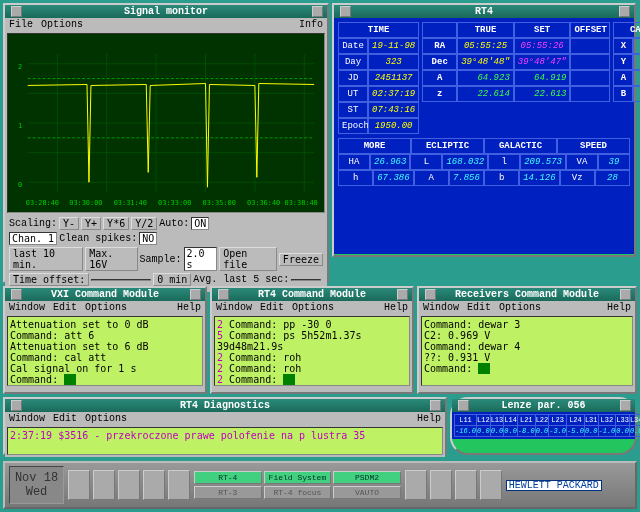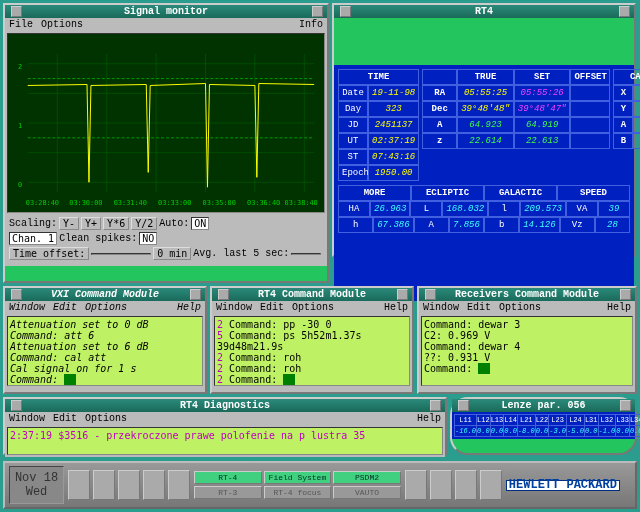--- a/index.html
+++ b/index.html
@@ -16,37 +16,37 @@
 #sigmon { left: 3px; top: 3px; width: 326px; height: 280px; }
 #sigmon .plot { background: #003300; border: 1px inset #888; height: 180px; position: relative; }
 #sigmon .plot svg { width: 100%; height: 100%; }
 #sigmon .controls { padding: 2px; font-size: 10px; }
 #sigmon .row { display: flex; gap: 2px; align-items: center; margin: 2px 0; }
 #sigmon .btn { background: #bbb; border: 1px outset #ddd; padding: 0 3px; font-size: 10px; font-family: monospace; }
 #sigmon .inp { background: #fff; border: 1px inset #888; padding: 0 2px; font-family: monospace; font-size: 10px; }
 
 
 #rt4 { left: 332px; top: 3px; width: 304px; height: 254px; }
-#rt4 .content { background: #0020c0; padding: 4px; height: calc(100% - 14px); color: #fff; font-size: 9px; margin-top: 47px; }
+#rt4 .content { background: #0020c0; padding: 4px; height: calc(100% - 14px); color: #fff; font-size: 9px; }
 .cell { border: 1px solid #4060e0; padding: 2px 3px; text-align: center; font-size: 9px; }
 .hdr { font-weight: bold; }
 .yel { color: #ffff00; font-style: italic; }
 .mag { color: #ff40ff; font-style: italic; }
-.grn { color: #40ff40; font-style: italic; }
+.grn { color: #40ff40; font-style: italic; text-align: right; }
 .cyn { color: #40ffff; font-style: italic; }
 #rt4 .toprow { display: flex; gap: 3px; margin-bottom: 4px; }
 #rt4 .timebox { flex: 0 0 76px; }
 #rt4 .coordbox { flex: 1; }
 #rt4 .cassbox { flex: 0 0 60px; }
 #rt4 .botrow { display: flex; gap: 0; }
 
 
 .cmdmod { background: #bbb; }
 .cmdmod .term { background: #bef264; border: 1px inset #888; padding: 2px; font-family: monospace; font-size: 10px; height: 70px; overflow: hidden; }
-#vxi { left: 3px; top: 286px; width: 204px; height: 108px; font-style: italic; }
+#vxi { left: 3px; top: 286px; width: 204px; height: 108px; }
 #rt4cmd { left: 210px; top: 286px; width: 204px; height: 108px; }
 #rcvcmd { left: 417px; top: 286px; width: 220px; height: 108px; }
 .mag2 { color: #c000c0; }
 
 
 #diag { left: 3px; top: 397px; width: 444px; height: 58px; }
 #diag .term { height: 28px; }
 
 
 #lenze { left: 450px; top: 397px; width: 187px; height: 58px; border-radius: 18px; }
@@ -55,21 +55,21 @@
 #lenze td { border: 1px solid #4060e0; color: #fff; text-align: center; font-size: 7px; padding: 1px 0; }
 #lenze .v { color: #40ffff; font-style: italic; }
 
 
 #taskbar { position: absolute; left: 3px; bottom: 3px; width: 634px; height: 48px; background: linear-gradient(#999, #777); border: 2px outset #bbb; display: flex; align-items: center; padding: 2px 4px; gap: 4px; }
 #taskbar .clock { width: 55px; height: 38px; background: #888; border: 1px inset #999; font-size: 12px; color: #333; display: flex; flex-direction: column; align-items: center; justify-content: center; }
 #taskbar .icon { width: 22px; height: 30px; background: #aaa; border: 1px outset #ccc; }
 #taskbar .tbutton { padding: 1px 4px; font-size: 8px; border: 1px outset #ccc; min-width: 48px; text-align: center; }
 #taskbar .grn2 { background: #40d080; color: #003020; }
 #taskbar .gry { background: #999; color: #555; }
-#hp { background: #fff; color: #0040a0; font-size: 12px; padding: 1px 2px; font-weight: bold; border: 1px solid #003080; line-height: 7px; }
+#hp { background: #fff; color: #0040a0; font-size: 10px; padding: 1px 2px; font-weight: normal; border: 1px solid #003080; line-height: 7px; }
 .is { display: flex; gap: 3px; }
 </style>
 </head>
 <body>
 
 <div id="sigmon" class="window">
   <div class="titlebar">
       <span class="tbtn"></span>
       <span class="t">Signal monitor</span>
       <span class="tbtn"></span>
@@ -124,20 +124,28 @@
         <span class="btn">Y/2</span>
         <span>Auto:</span>
         <span class="inp">ON</span>
       </div>
       <div class="row">
         <span class="inp">Chan. 1</span>
         <span>Clean spikes:</span>
         <span class="inp">NO</span>
       </div>
       <div class="row">
+        <span class="btn">last 10 min.</span>
+        <span class="btn">Max. 16V</span>
+        <span>Sample:</span>
+        <span class="inp">2.0 s</span>
+        <span class="btn">Open file</span>
+        <span class="btn">Freeze</span>
+      </div>
+      <div class="row">
         <span class="btn">Time offset:</span>
         <span class="inp" style="width:60px"></span>
         <span class="btn">0 min</span>
         <span>Avg. last 5 sec:</span>
         <span class="inp" style="width:30px"></span>
       </div>
     </div>
   </div>
 </div>
 

